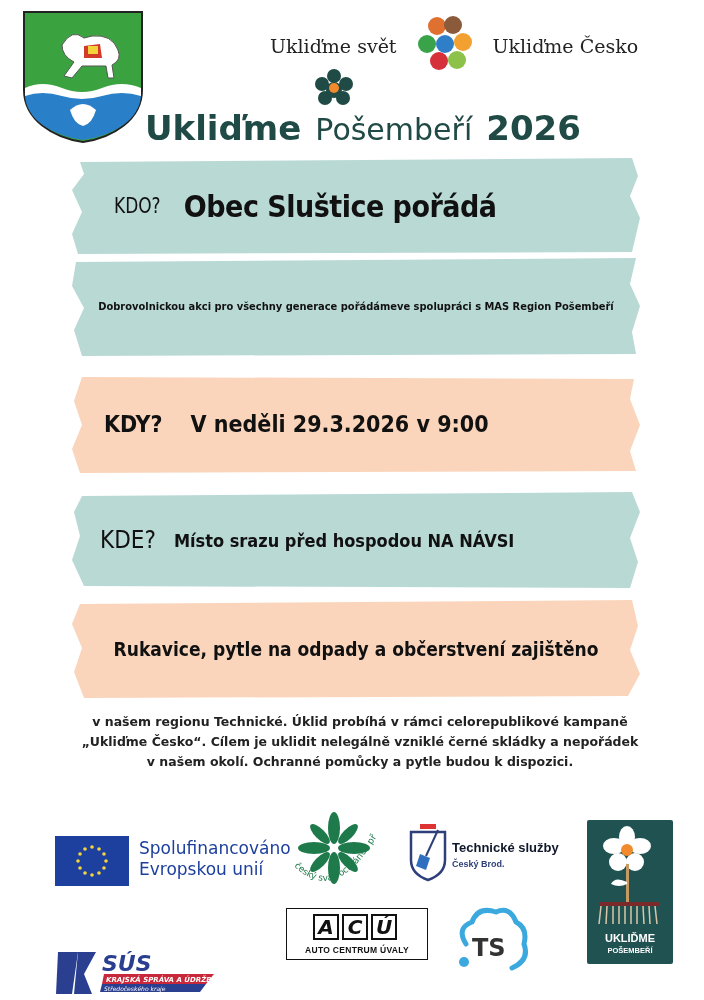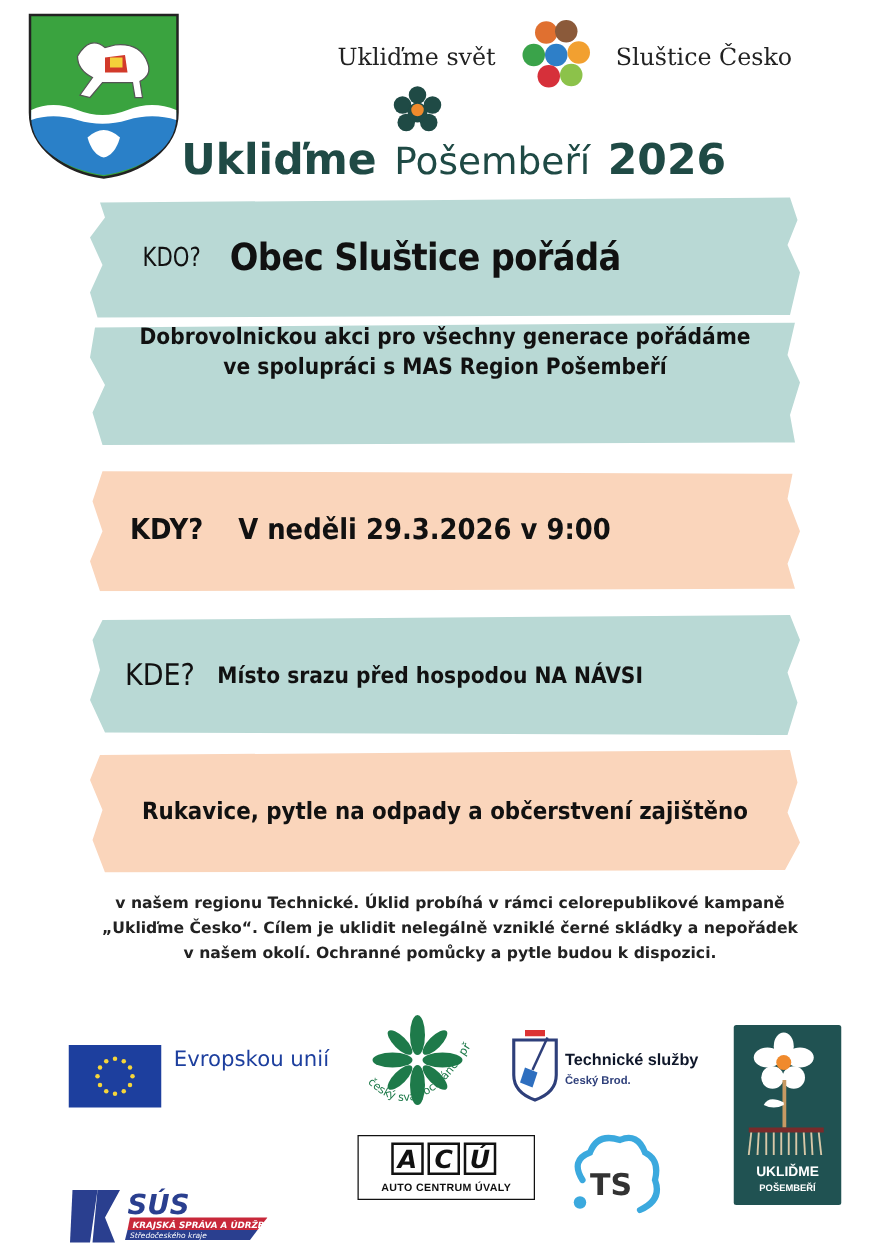--- a/index.html
+++ b/index.html
@@ -20,21 +20,21 @@
   .banner { position: absolute; left: 72px; width: 568px; }
   .banner svg.brush { position: absolute; left: 0; top: 0; width: 100%; height: 100%; }
   .banner .content { position: absolute; inset: 0; display: flex; align-items: center; font-family: "DejaVu Sans Condensed", "DejaVu Sans", sans-serif; font-weight: bold; color: #111; }
 
   .b1 { top: 156px; height: 100px; }
   .b1 .content { padding-left: 42px; gap: 18px; }
   .b1 .q { font-size: 21px; font-weight: normal; transform: scaleX(0.9); transform-origin: left; }
   .b1 .main { font-size: 30px; letter-spacing: -0.5px; }
 
   .b2 { top: 258px; height: 98px; }
-  .b2 .content { flex-direction: column; font-size: 18px; text-align: center; line-height: 24px; }
+  .b2 .content { justify-content: center; flex-direction: row; font-size: 11px; text-align: center; line-height: 24px; }
 
   .b3 { top: 375px; height: 98px; }
   .b3 .content { padding-left: 32px; gap: 28px; }
   .b3 .q { font-size: 23px; }
   .b3 .main { font-size: 23px; }
 
   .b4 { top: 490px; height: 100px; }
   .b4 .content { padding-left: 28px; gap: 18px; }
   .b4 .q { font-size: 24px; font-weight: normal; }
   .b4 .main { font-size: 18px; }
@@ -83,21 +83,21 @@
     <svg viewBox="0 0 56 56" width="56" height="56">
       <circle cx="20" cy="10" r="9" fill="#e07030"></circle>
       <circle cx="36" cy="9" r="9" fill="#8b5a3a"></circle>
       <circle cx="10" cy="28" r="9" fill="#3aa34a"></circle>
       <circle cx="28" cy="28" r="9" fill="#2e7fc8"></circle>
       <circle cx="46" cy="26" r="9" fill="#f2a030"></circle>
       <circle cx="22" cy="45" r="9" fill="#d6303a"></circle>
       <circle cx="40" cy="44" r="9" fill="#8cc24a"></circle>
     </svg>
   </span>
-  <span class="ctext">Sluštice Česko</span>
+  <span class="ctext">Ukliďme Česko</span>
 </div>
 
 <div class="abs flower-badge" style="left:314px;top:68px;">
   <svg viewBox="0 0 40 44" width="40" height="44">
     <g fill="#1f4a45">
       <circle cx="20" cy="8" r="7"></circle>
         <circle cx="8" cy="16" r="7"></circle>
         <circle cx="32" cy="16" r="7"></circle>
       <circle cx="11" cy="30" r="7"></circle>
         <circle cx="29" cy="30" r="7"></circle>
@@ -179,20 +179,21 @@
       <circle cx="37" cy="39" r="1.8"></circle>
         <circle cx="30" cy="37" r="1.8"></circle>
         <circle cx="25" cy="32" r="1.8"></circle>
       <circle cx="23" cy="25" r="1.8"></circle>
         <circle cx="25" cy="18" r="1.8"></circle>
         <circle cx="30" cy="13" r="1.8"></circle>
     </g>
   </svg>
 </div>
 <div class="abs eu-text">
+  <div>Spolufinancováno</div>
   <div>Evropskou unií</div>
 </div>
 
 <div class="abs csop">
   <svg viewBox="0 0 100 92" width="100" height="92">
     <g fill="#1e7a4a" transform="translate(48,40)">
       <ellipse cx="0" cy="-20" rx="6" ry="16"></ellipse>
       <ellipse cx="0" cy="20" rx="6" ry="16"></ellipse>
       <ellipse cx="-20" cy="0" rx="16" ry="6"></ellipse>
       <ellipse cx="20" cy="0" rx="16" ry="6"></ellipse>

